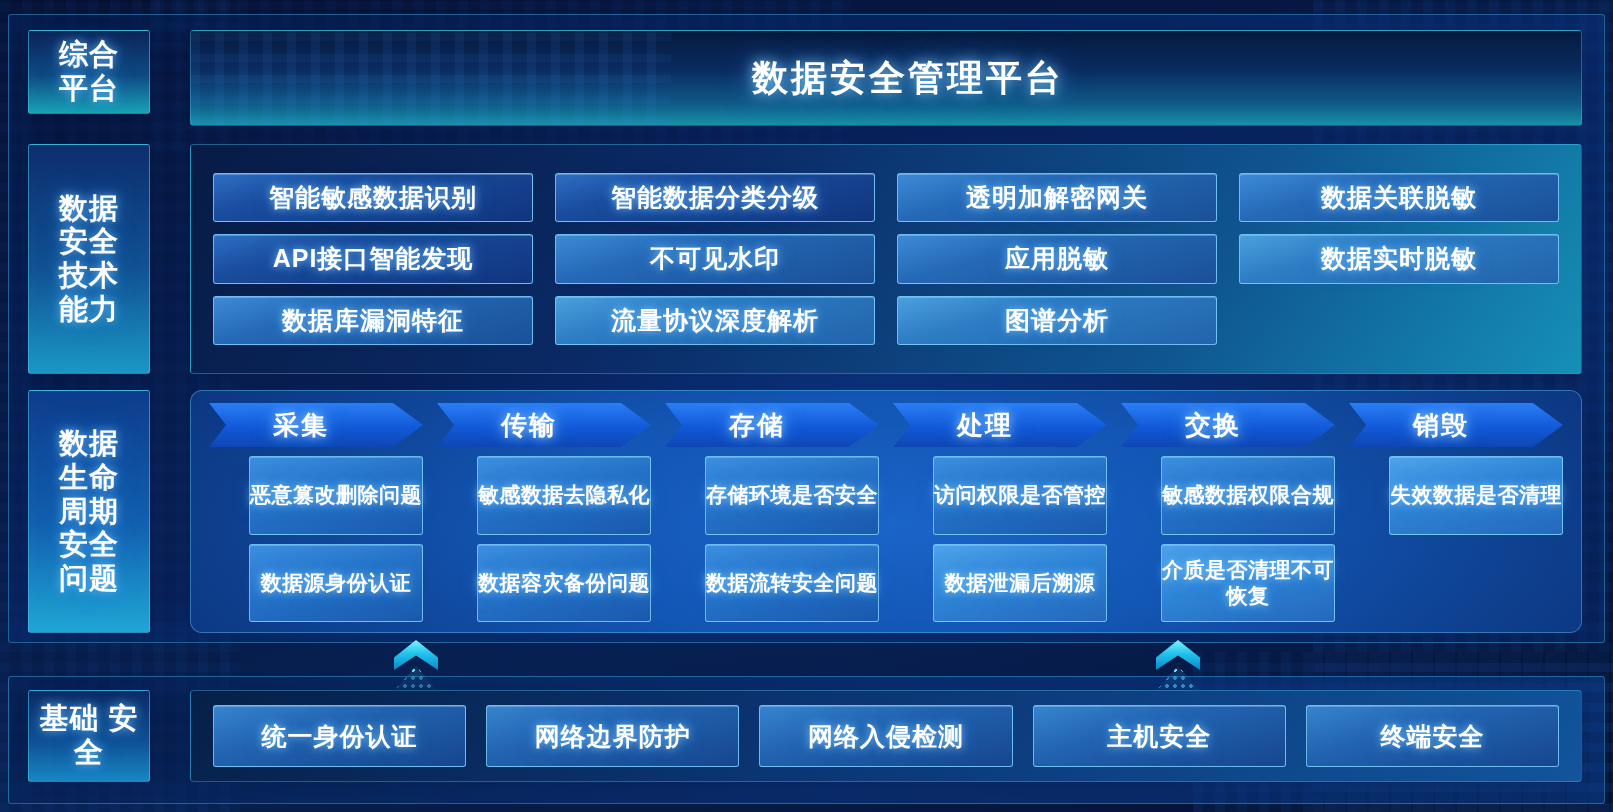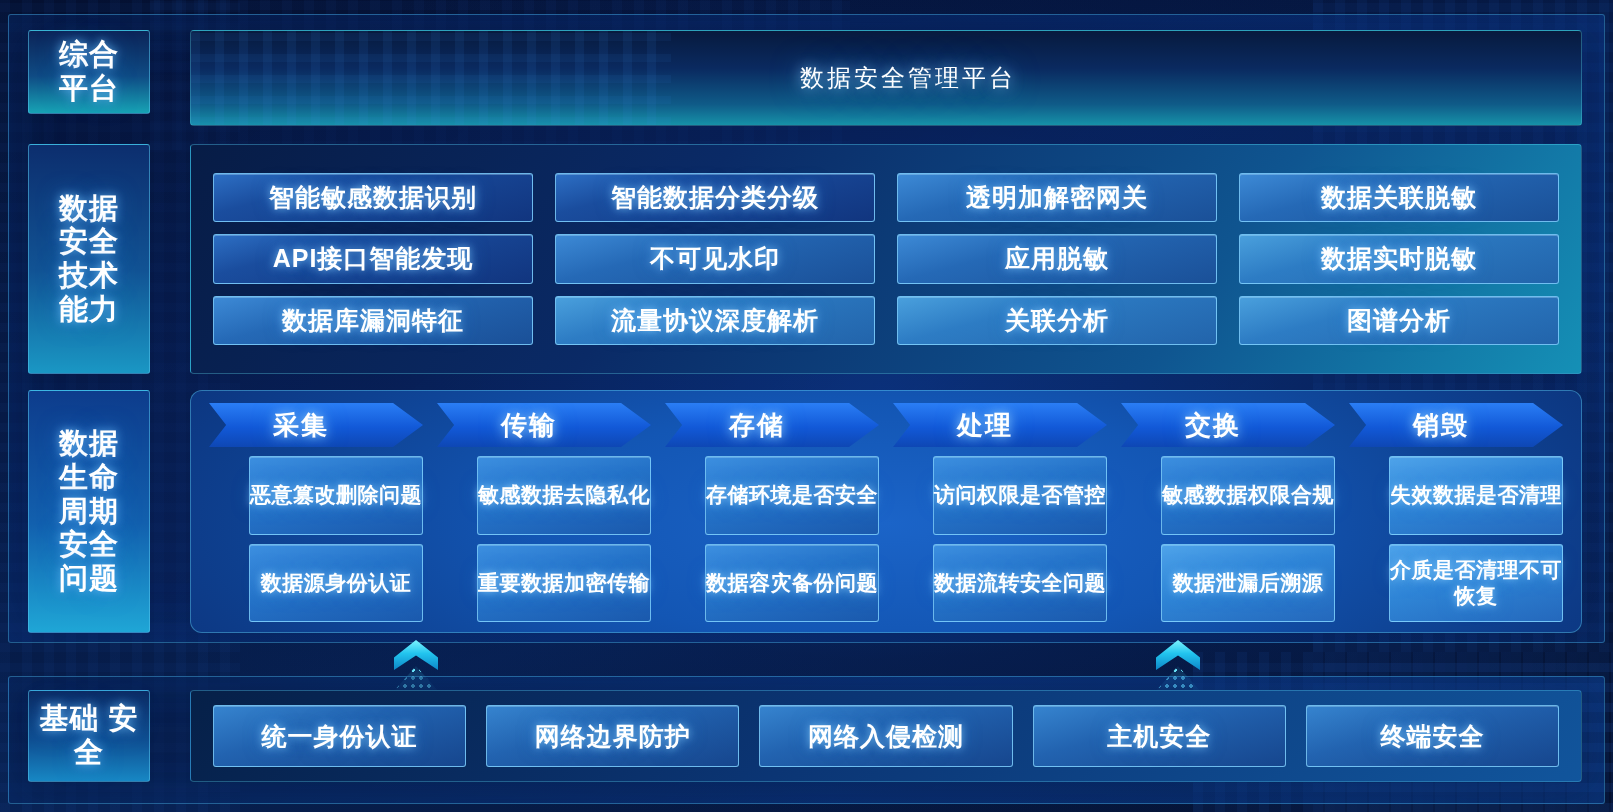--- a/index.html
+++ b/index.html
@@ -108,22 +108,22 @@
     position: absolute; left: 0; top: 0; width: 480px; height: 100%;
     opacity: .35;
     background-image:
       repeating-linear-gradient(90deg, rgba(60,140,230,0.28) 0 9px, rgba(0,0,0,0) 9px 24px),
       repeating-linear-gradient(0deg, rgba(60,140,230,0.22) 0 8px, rgba(0,0,0,0) 8px 21px);
     pointer-events: none;
   }
   #title-text {
     position: relative;
     color: #ffffff;
-    font-size: 24px;
-    font-weight: 400;
+    font-size: 36px;
+    font-weight: 700;
     letter-spacing: 3px;
     text-shadow: 0 0 14px rgba(140,215,255,0.9), 0 0 30px rgba(50,150,240,0.65);
     margin-left: 44px;
   }
 
   
   #tech-panel {
     position: absolute;
     left: 190px; top: 144px;
     width: 1392px; height: 230px;
@@ -311,42 +311,40 @@
     <div class="tech-box">智能敏感数据识别</div>
     <div class="tech-box">智能数据分类分级</div>
     <div class="tech-box light">透明加解密网关</div>
     <div class="tech-box light">数据关联脱敏</div>
     <div class="tech-box">API接口智能发现</div>
     <div class="tech-box light">不可见水印</div>
     <div class="tech-box light">应用脱敏</div>
     <div class="tech-box lighter">数据实时脱敏</div>
     <div class="tech-box light">数据库漏洞特征</div>
     <div class="tech-box lighter">流量协议深度解析</div>
-    <div class="tech-box lighter">关联分析</div>
     <div class="tech-box lighter">图谱分析</div>
   </div>
 
   <div id="life-panel">
 
     <div class="life-arrow">采集</div>
     <div class="life-arrow">传输</div>
     <div class="life-arrow">存储</div>
     <div class="life-arrow">处理</div>
     <div class="life-arrow">交换</div>
     <div class="life-arrow">销毁</div>
 
     <div class="life-box">恶意篡改删除问题</div>
     <div class="life-box">敏感数据去隐私化</div>
     <div class="life-box">存储环境是否安全</div>
     <div class="life-box">访问权限是否管控</div>
     <div class="life-box">敏感数据权限合规</div>
     <div class="life-box hi">失效数据是否清理</div>
 
     <div class="life-box">数据源身份认证</div>
-    <div class="life-box">重要数据加密传输</div>
     <div class="life-box">数据容灾备份问题</div>
     <div class="life-box">数据流转安全问题</div>
     <div class="life-box hi">数据泄漏后溯源</div>
     <div class="life-box hi">介质是否清理不可恢复</div>
   </div>
 
   <div class="connector" id="connector-left">
     <div class="head"></div>
     <div class="dots"></div>
   </div>

